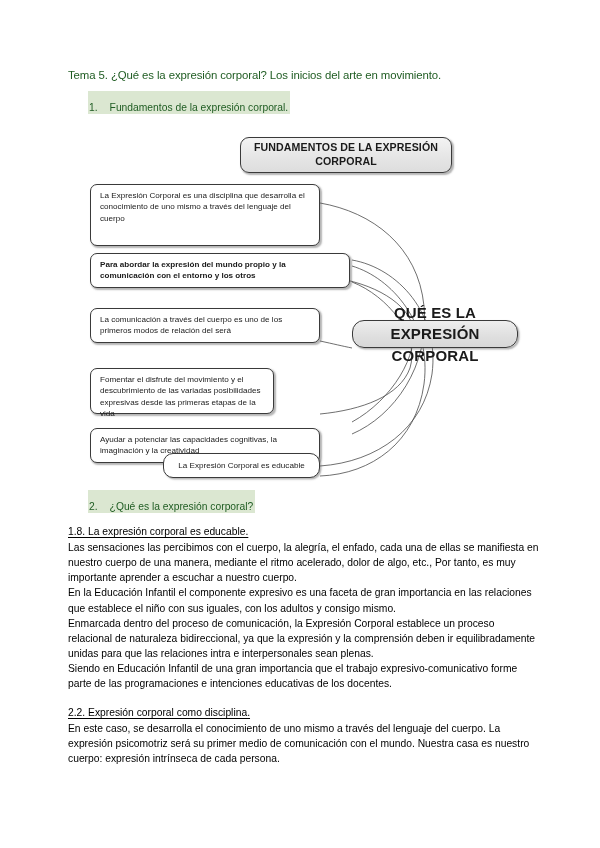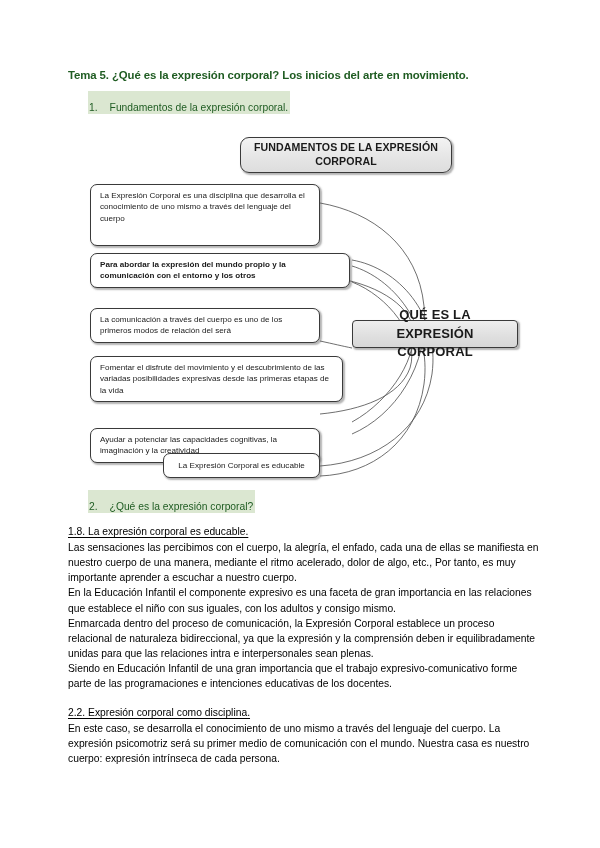--- a/index.html
+++ b/index.html
@@ -24,21 +24,21 @@
     background: #ffffff;
   }
 
   
   .doc-title {
     position: absolute;
     left: 68px;
     top: 68px;
     width: 470px;
     font-size: 11.4px;
-    font-weight: bold;
+    font-weight: normal;
     color: #1f5c22;
     letter-spacing: -0.1px;
     line-height: 1.25;
   }
 
   .list-item {
     position: absolute;
     font-size: 10.3px;
     color: #1f5c22;
     line-height: 1.3;
@@ -94,38 +94,39 @@
     letter-spacing: 0.1px;
     display: flex;
     align-items: center;
     justify-content: center;
     padding: 2px 10px;
     margin-left: 44px;
   }
 
   .node.center-node {
     background: linear-gradient(to bottom, #eeeeee 0%, #e0e0e0 55%, #d7d7d7 100%);
-    border-radius: 4px;
+    border-radius: 12px;
     font-weight: bold;
-    font-size: 13px;
+    font-size: 15px;
     letter-spacing: 0.15px;
     text-align: center;
     display: flex;
     align-items: center;
     justify-content: center;
     padding: 2px 8px;
   }
 
   .node.small-node {
     font-size: 8.1px;
     text-align: center;
     display: flex;
     align-items: center;
     justify-content: center;
     padding: 2px 10px;
+    border-radius: 10px;
   }
 
   
   .subhead {
     position: absolute;
     left: 68px;
     font-size: 10.3px;
     line-height: 1.35;
     color: #000000;
     text-decoration: underline;
@@ -174,21 +175,21 @@
     </svg>
 
     <div class="node header-node" style="left:196px; top:9px; width:212px; height:36px;">FUNDAMENTOS DE LA EXPRESIÓN CORPORAL</div>
 
     <div class="node" style="left:90px; top:56px; width:230px; height:62px;">La Expresión Corporal es una disciplina que desarrolla el conocimiento de uno mismo a través del lenguaje del cuerpo</div>
 
     <div class="node" style="left:90px; top:125px; width:260px; height:35px;font-weight:bold;">Para abordar la expresión del mundo propio y la comunicación con el entorno y los otros</div>
 
     <div class="node" style="left:90px; top:180px; width:230px; height:35px;">La comunicación a través del cuerpo es uno de los primeros modos de relación del será</div>
 
-    <div class="node" style="left:90px; top:228px; width:253px; height:46px;">Fomentar el disfrute del movimiento y el descubrimiento de las variadas posibilidades expresivas desde las primeras etapas de la vida</div>
+    <div class="node" style="left:90px; top:240px; width:184px; height:46px;">Fomentar el disfrute del movimiento y el descubrimiento de las variadas posibilidades expresivas desde las primeras etapas de la vida</div>
 
     <div class="node" style="left:90px; top:300px; width:230px; height:35px;">Ayudar a potenciar las capacidades cognitivas, la imaginación y la creatividad</div>
 
     <div class="node small-node" style="left:163px; top:325px; width:157px; height:25px;">La Expresión Corporal es educable</div>
 
     <div class="node center-node" style="left:352px; top:192px; width:166px; height:28px;">QUÉ ES LA EXPRESIÓN CORPORAL</div>
 
   </div>
 
   <div class="list-item" id="item-2">

